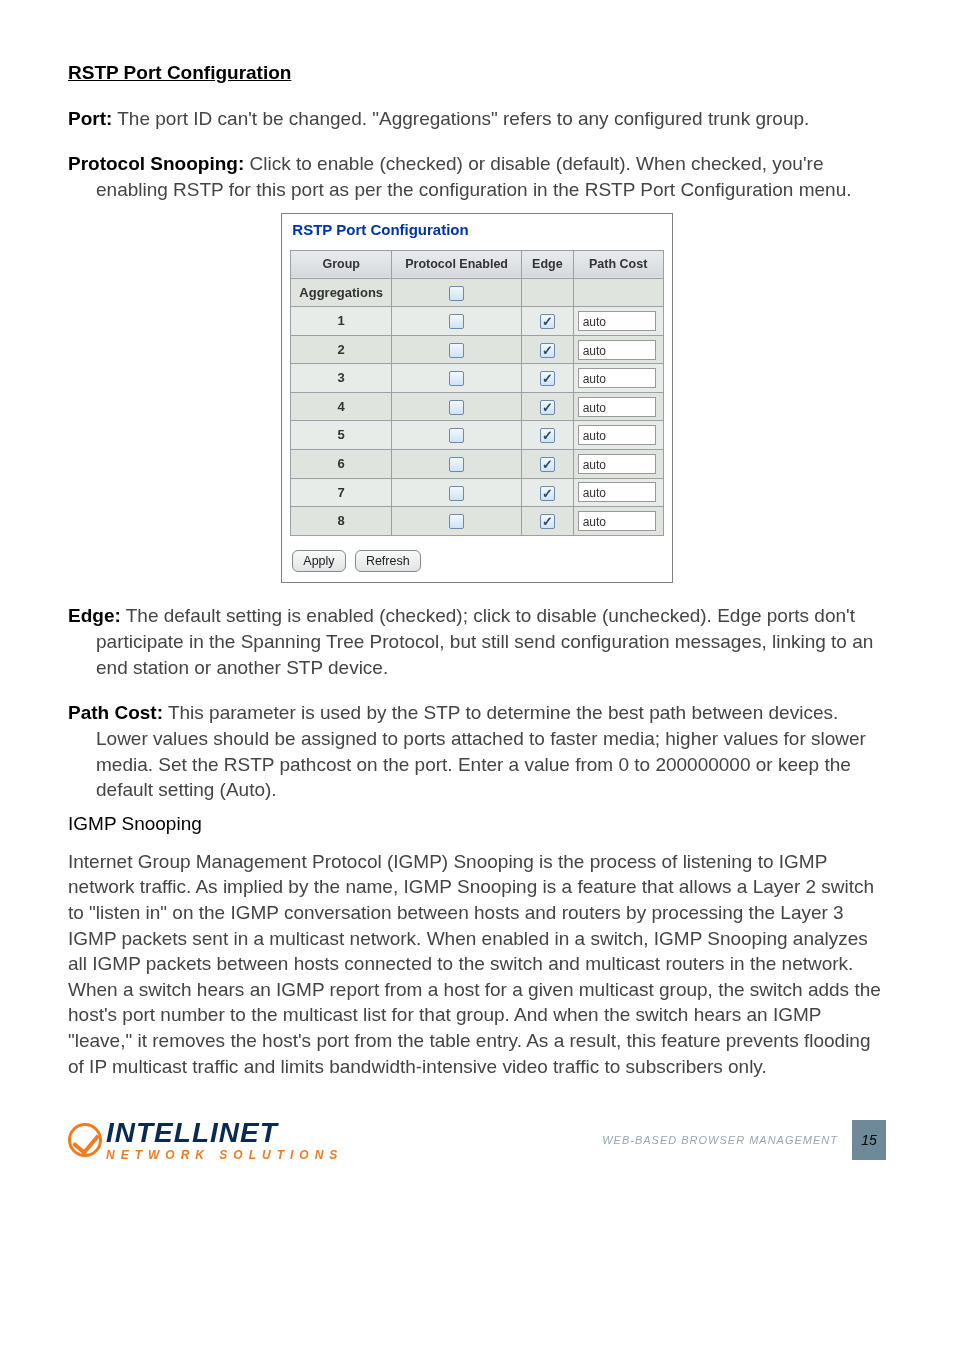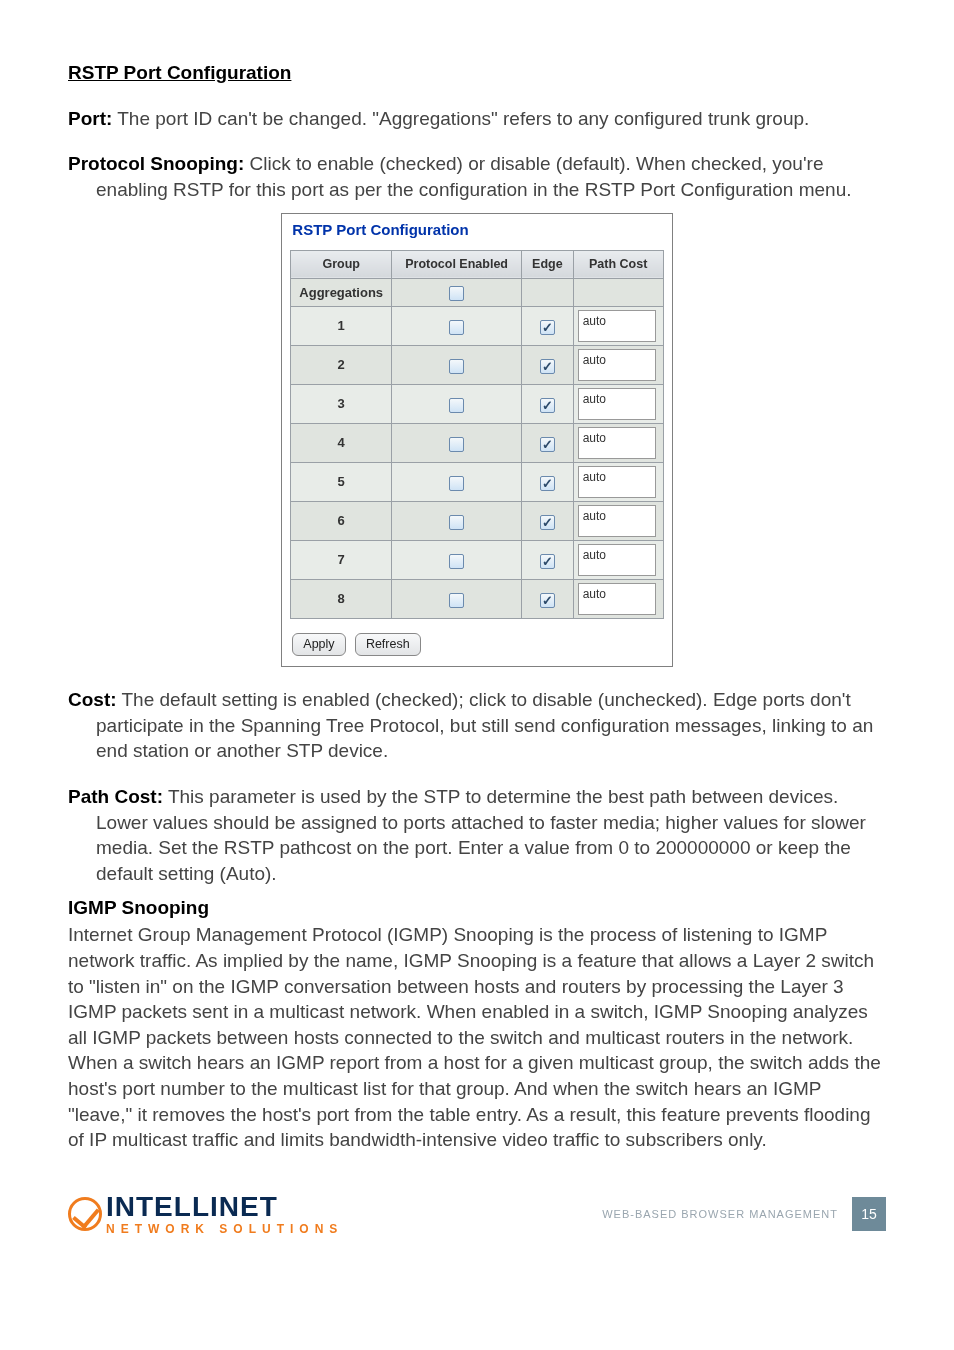--- a/index.html
+++ b/index.html
@@ -16,24 +16,24 @@
     font-weight: bold;
     text-decoration: underline;
     margin-bottom: 4px;
     color: #000;
   }
   .para { margin-bottom: 4px; color: #444; }
   .indent { text-indent: -0px; padding-left: 28px; margin-top: 20px; }
   .first-line { text-indent: -28px; }
   b.black { color: #000; }
   .subhead {
-    font-weight: bold;
+    font-weight: normal;
     color: #000;
     margin-top: 8px;
-    margin-bottom: 2px;
+    margin-bottom: 12px;
   }
   
   .panel-wrap { text-align: center; margin: 10px 0 12px 0; }
   .panel {
     display: inline-block;
     border: 1px solid #808080;
     background: #fff;
     text-align: left;
     font-family: Arial, sans-serif;
   }
@@ -73,35 +73,36 @@
     display:inline-block; width:15px; height:15px;
     background:linear-gradient(#f4f8fb,#cfe3f5);
     border:1px solid #6b8aad; border-radius:2px;
     position:relative; vertical-align:middle;
   }
   .cb.checked::after{
     content:"✓"; position:absolute; left:1px; top:-2px;
     font-size:13px; color:#2d4b6b; font-weight:bold;
   }
   .txtbox {
-    display:inline-block; width:78px; height:32px; line-height:20px;
+    display:inline-block; width:78px; height:20px; line-height:20px;
     background:#fff; border:1px solid #999; font-size:12px;
     padding:0 4px; color:#333;
   }
   .btnrow { padding:10px 10px 10px 10px; }
   .btn {
     display:inline-block; border:1px solid #888;
     background:linear-gradient(#f8f9fa,#e2e4e6);
     font-size:12.5px; padding:2px 10px; color:#222;
     border-radius:6px; margin-right:4px;
   }
   
   .footer {
     display:flex; align-items:center; justify-content:space-between;
     margin-top:40px;
+    font-style:italic;
   }
   .logo { display:flex; align-items:center; gap:4px; }
   .logo-mark {
     width:34px; height:34px; border:3px solid #f07c1e; border-radius:50%;
     position:relative; display:inline-block;
   }
   .logo-mark::after{
     content:""; position:absolute; left:7px; top:3px;
     width:12px; height:20px; border-right:4px solid #f07c1e;
     border-bottom:4px solid #f07c1e; transform:rotate(40deg);
@@ -111,21 +112,21 @@
     font-family: Arial Black, Arial, sans-serif;
     font-weight:900; font-size:28px; letter-spacing:1px; color:#0a2a52;
   }
   .logo-sub {
     font-size:12px; letter-spacing:6px; color:#f07c1e; font-weight:bold;
     margin-top:2px;
   }
   .footer-right { display:flex; align-items:center; gap:14px; }
   .footer-label { font-size:11px; letter-spacing:1px; color:#9aa6af; }
   .pagebox {
-    width:34px; height:34px; background:#6e8a99; color:#ffffff;
+    width:34px; height:40px; background:#6e8a99; color:#000000;
     display:flex; align-items:center; justify-content:center;
     font-size:14px;
   }
 </style>
 </head>
 <body>
 
 <div class="section-title">RSTP Port Configuration</div>
 
 <div class="para indent first-line">
@@ -205,21 +206,21 @@
     </tbody>
       </table>
     <div class="btnrow">
       <span class="btn">Apply</span>
       <span class="btn">Refresh</span>
     </div>
   </div>
 </div>
 
 <div class="para indent first-line">
-  <b class="black">Cost:</b><span> The default setting is enabled (checked); click to disable (unchecked). Edge ports don't participate in the Spanning Tree Protocol, but still send configuration messages, linking to an end station or another STP device.</span>
+  <b class="black">Edge:</b><span> The default setting is enabled (checked); click to disable (unchecked). Edge ports don't participate in the Spanning Tree Protocol, but still send configuration messages, linking to an end station or another STP device.</span>
 </div>
 
 <div class="para indent first-line">
   <b class="black">Path Cost:</b><span> This parameter is used by the STP to determine the best path between devices. Lower values should be assigned to ports attached to faster media; higher values for slower media. Set the RSTP pathcost on the port. Enter a value from 0 to 200000000 or keep the default setting (Auto).</span>
 </div>
 
 <div class="subhead">IGMP Snooping</div>
 
 <div class="para">Internet Group Management Protocol (IGMP) Snooping is the process of listening to IGMP network traffic. As implied by the name, IGMP Snooping is a feature that allows a Layer 2 switch to "listen in" on the IGMP conversation between hosts and routers by processing the Layer 3 IGMP packets sent in a multicast network. When enabled in a switch, IGMP Snooping analyzes all IGMP packets between hosts connected to the switch and multicast routers in the network. When a switch hears an IGMP report from a host for a given multicast group, the switch adds the host's port number to the multicast list for that group. And when the switch hears an IGMP "leave," it removes the host's port from the table entry. As a result, this feature prevents flooding of IP multicast traffic and limits bandwidth-intensive video traffic to subscribers only.</div>
 

